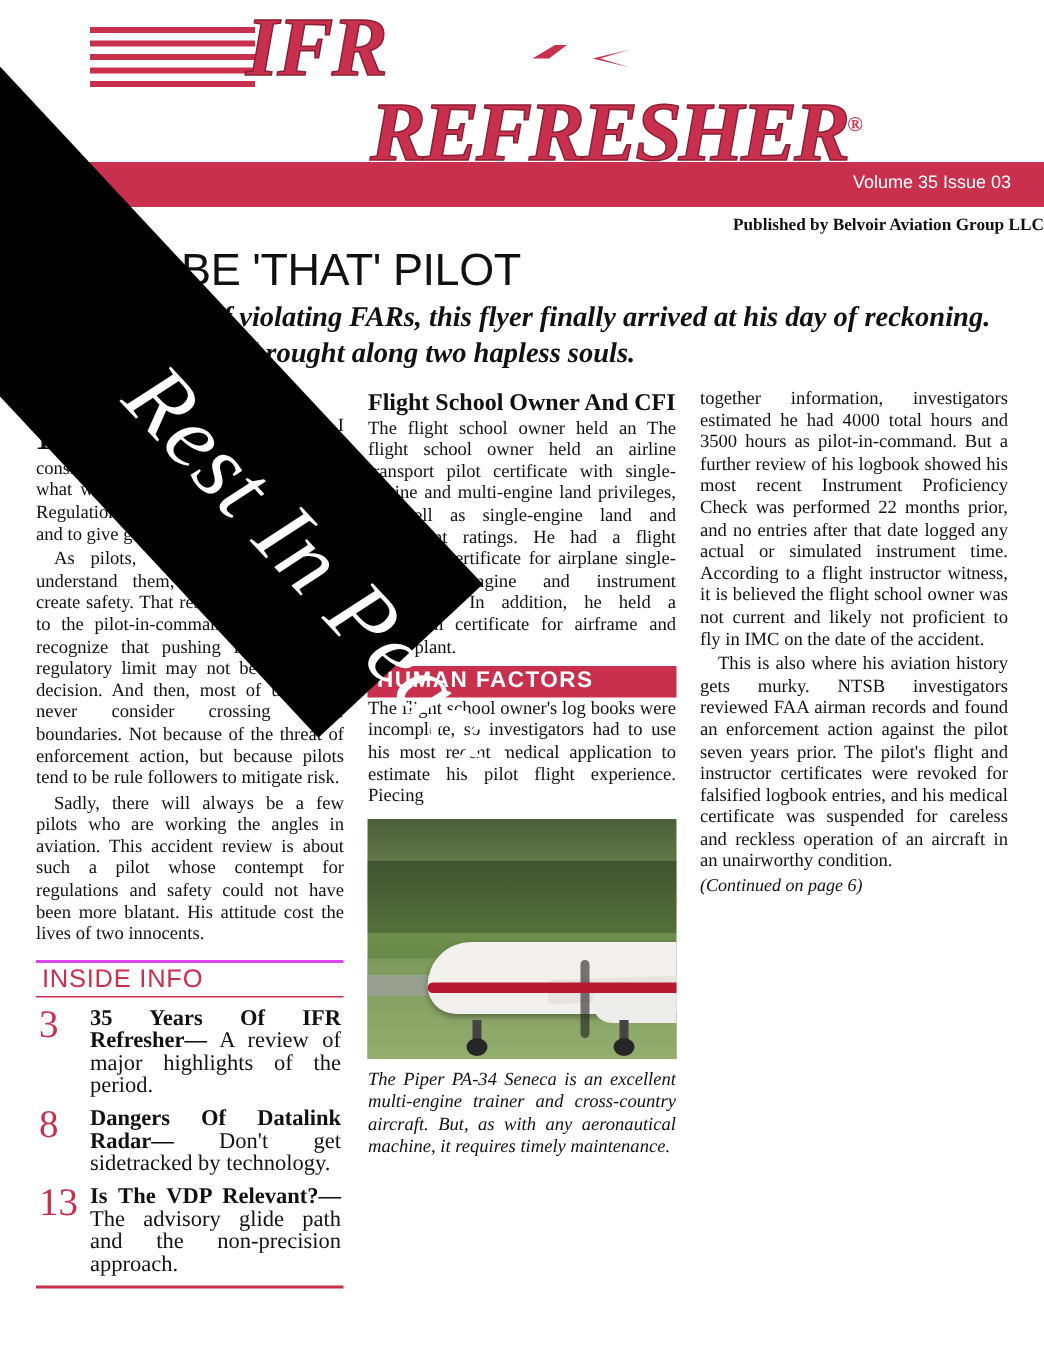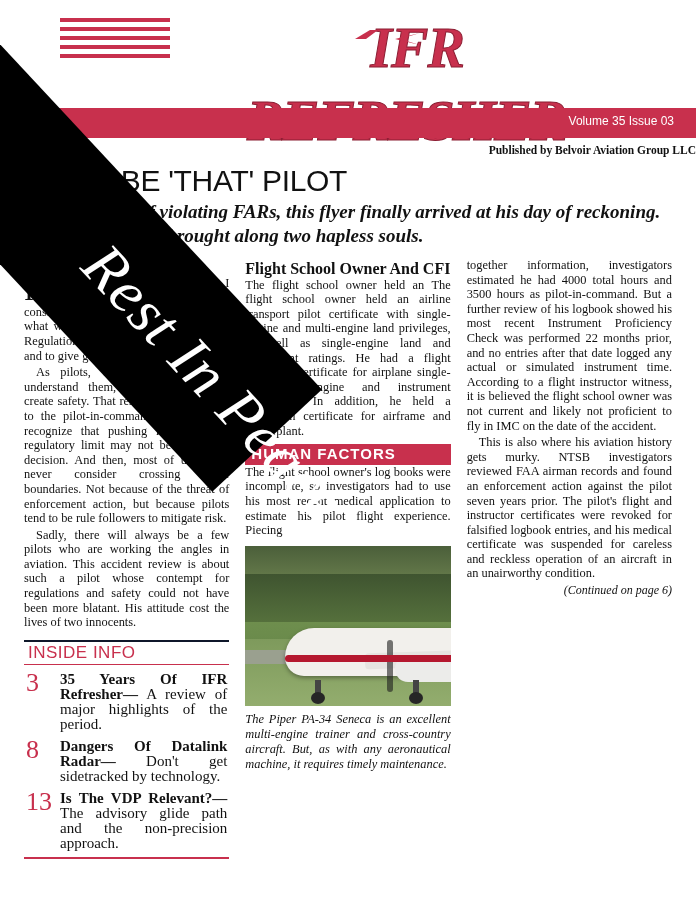--- a/index.html
+++ b/index.html
@@ -36,22 +36,22 @@
     height: 100px;
   }
   .logo-ifr {
     font-family: "Liberation Serif", serif;
     font-weight: bold;
     font-style: italic;
     font-size: 56px;
     color: #c8304d;
     letter-spacing: -1px;
     line-height: 52px;
-    margin: 16px;
-    text-align: center;
+    margin: 0;
+    text-align: left;
     padding-left: 14px;
     -webkit-text-stroke: 1px #8b1e33;
   }
   .logo-refresher {
     font-family: "Liberation Serif", serif;
     font-weight: bold;
     font-style: italic;
     font-size: 56px;
     color: #c8304d;
     letter-spacing: -2px;
@@ -177,29 +177,28 @@
     color: #fff;
     font-family: "Liberation Sans", sans-serif;
     font-size: 15px;
     font-weight: bold;
     letter-spacing: 1px;
     padding: 3px 6px;
     margin: 6px 0 0 0;
   }
   .cont {
     font-style: italic;
-    text-align: right;
     font-size: 12px;
     margin-top: 2px;
   }
 
   
   .inside-box {
     margin-top: 10px;
-    border-top: 2px solid #0f172a;
+    border-top: 2px solid #d946ef;
     border-bottom: 2px solid #c8304d;
     padding-bottom: 6px;
   }
   .inside-title {
     color: #c8304d;
     font-family: "Liberation Sans", sans-serif;
     font-size: 17px;
     letter-spacing: 0.5px;
     padding: 4px 0 4px 4px;
     border-bottom: 1px solid #c8304d;

